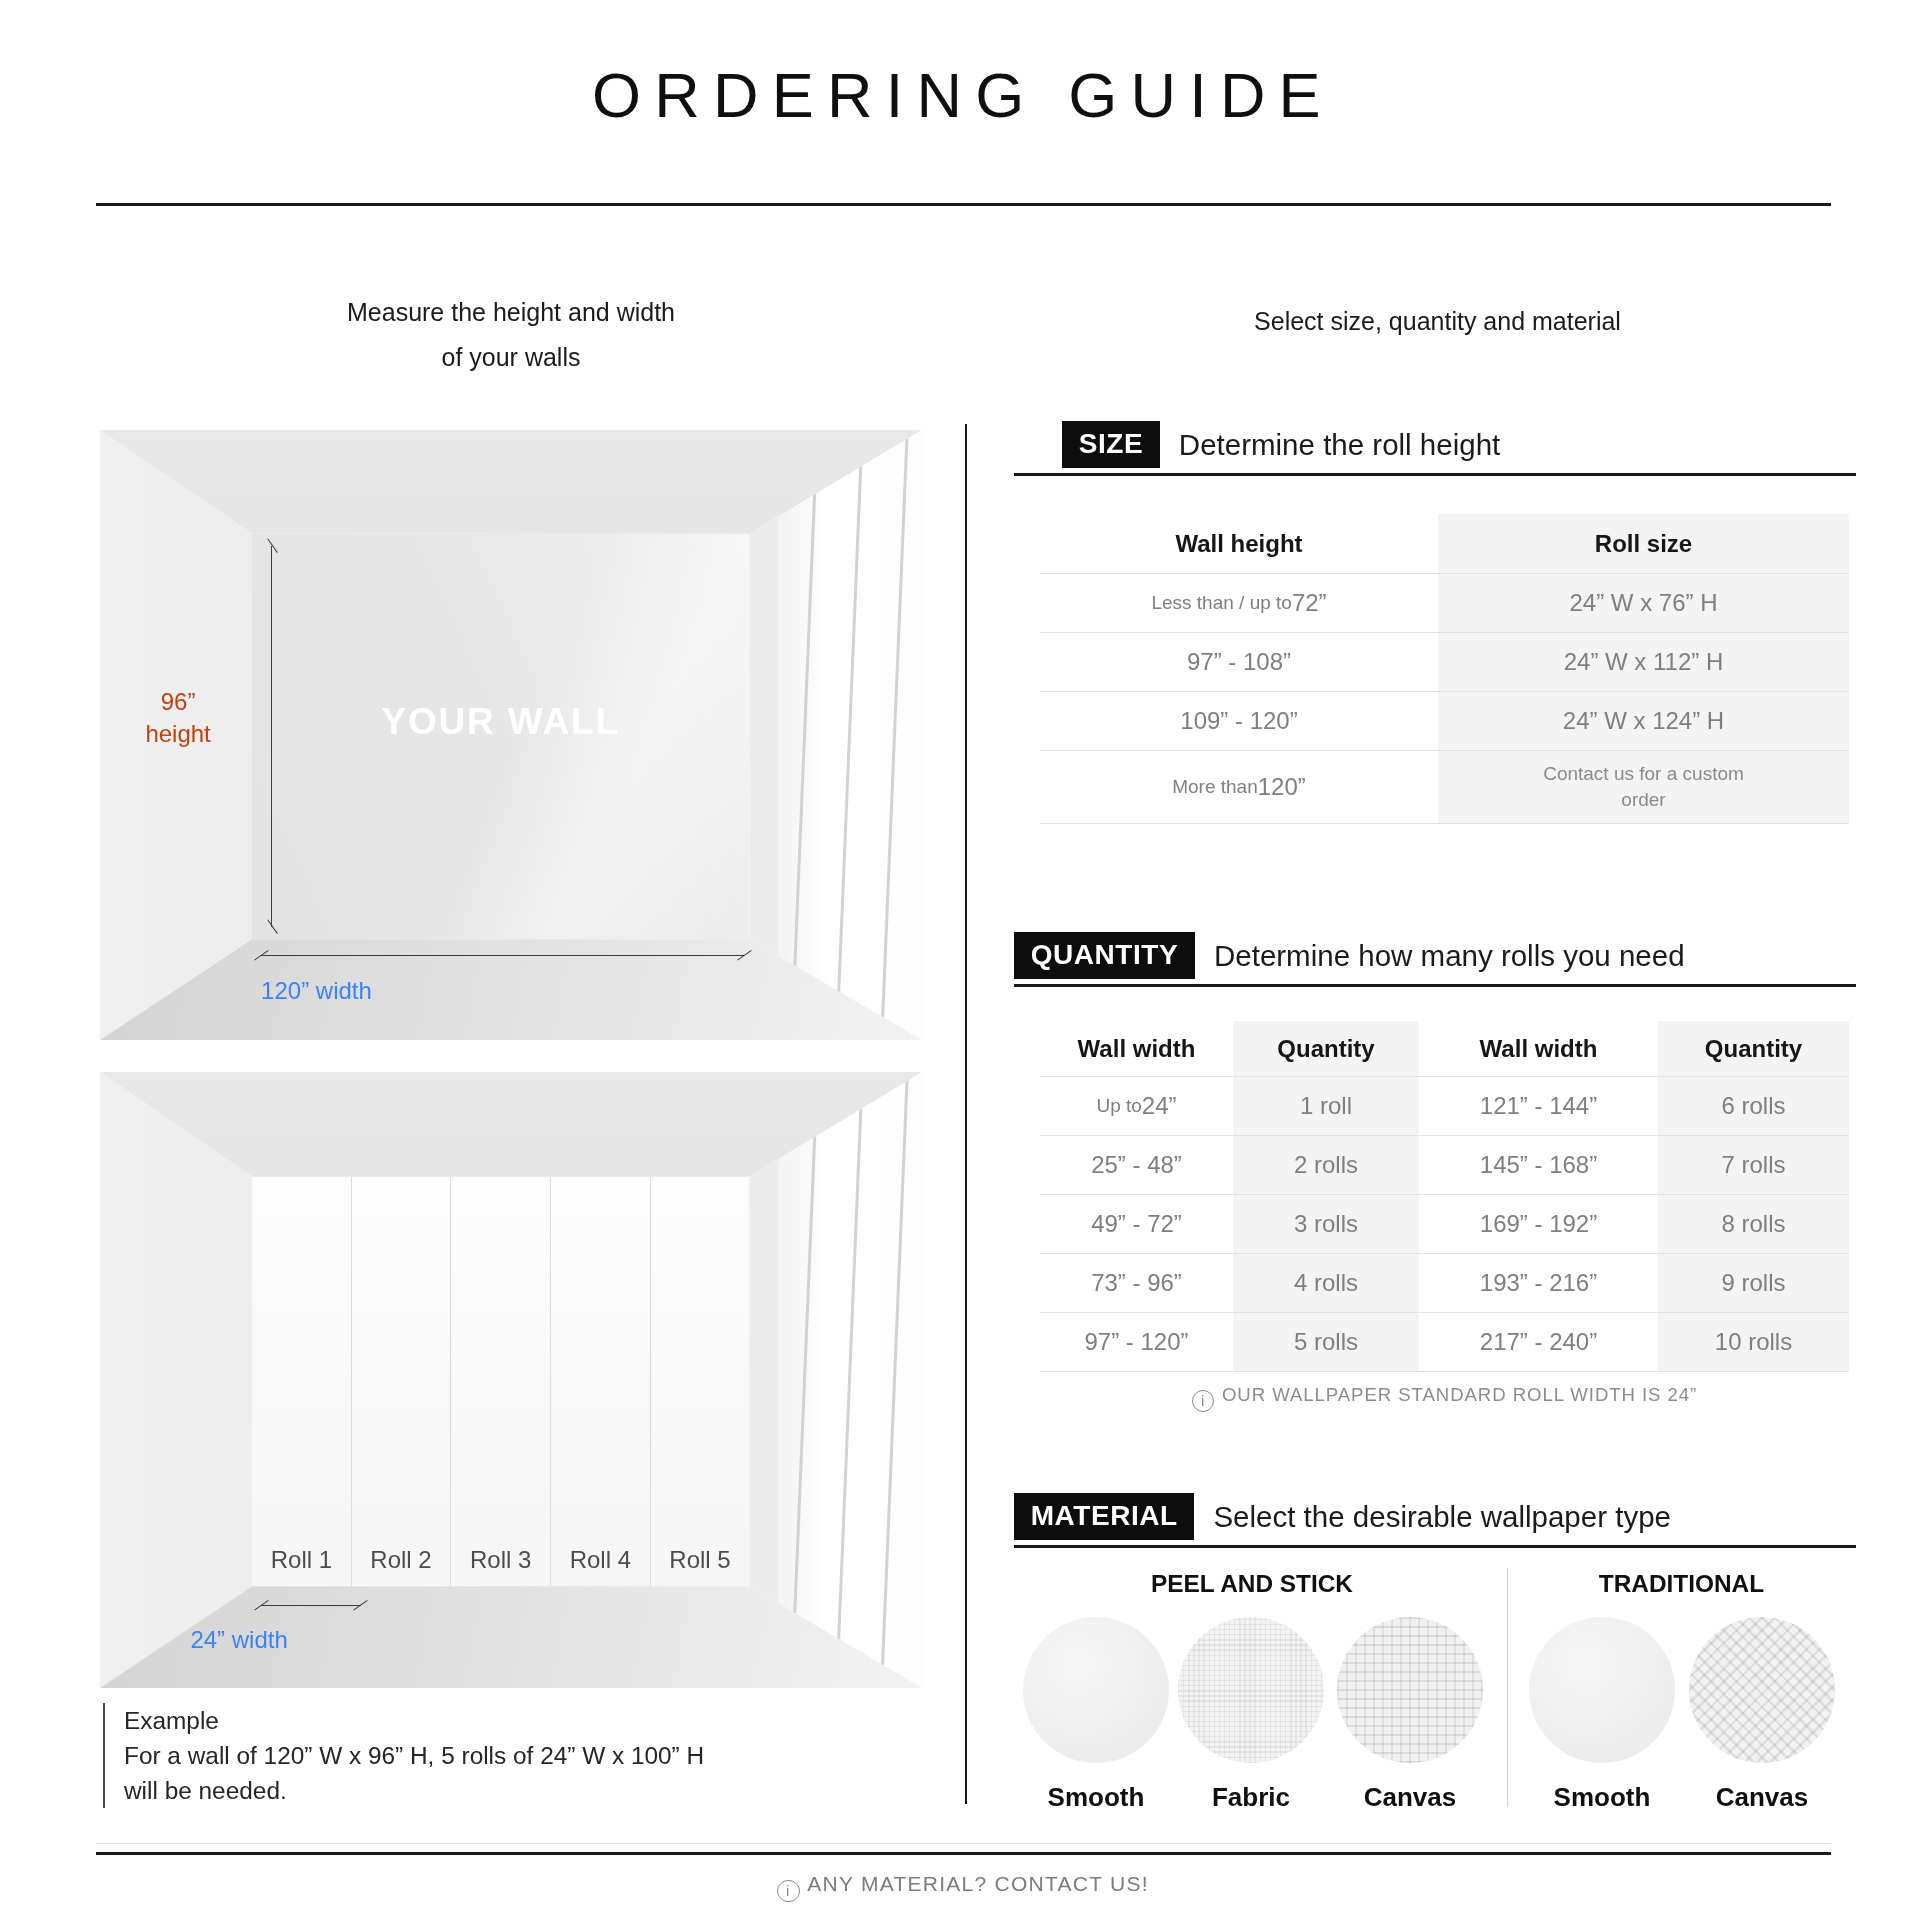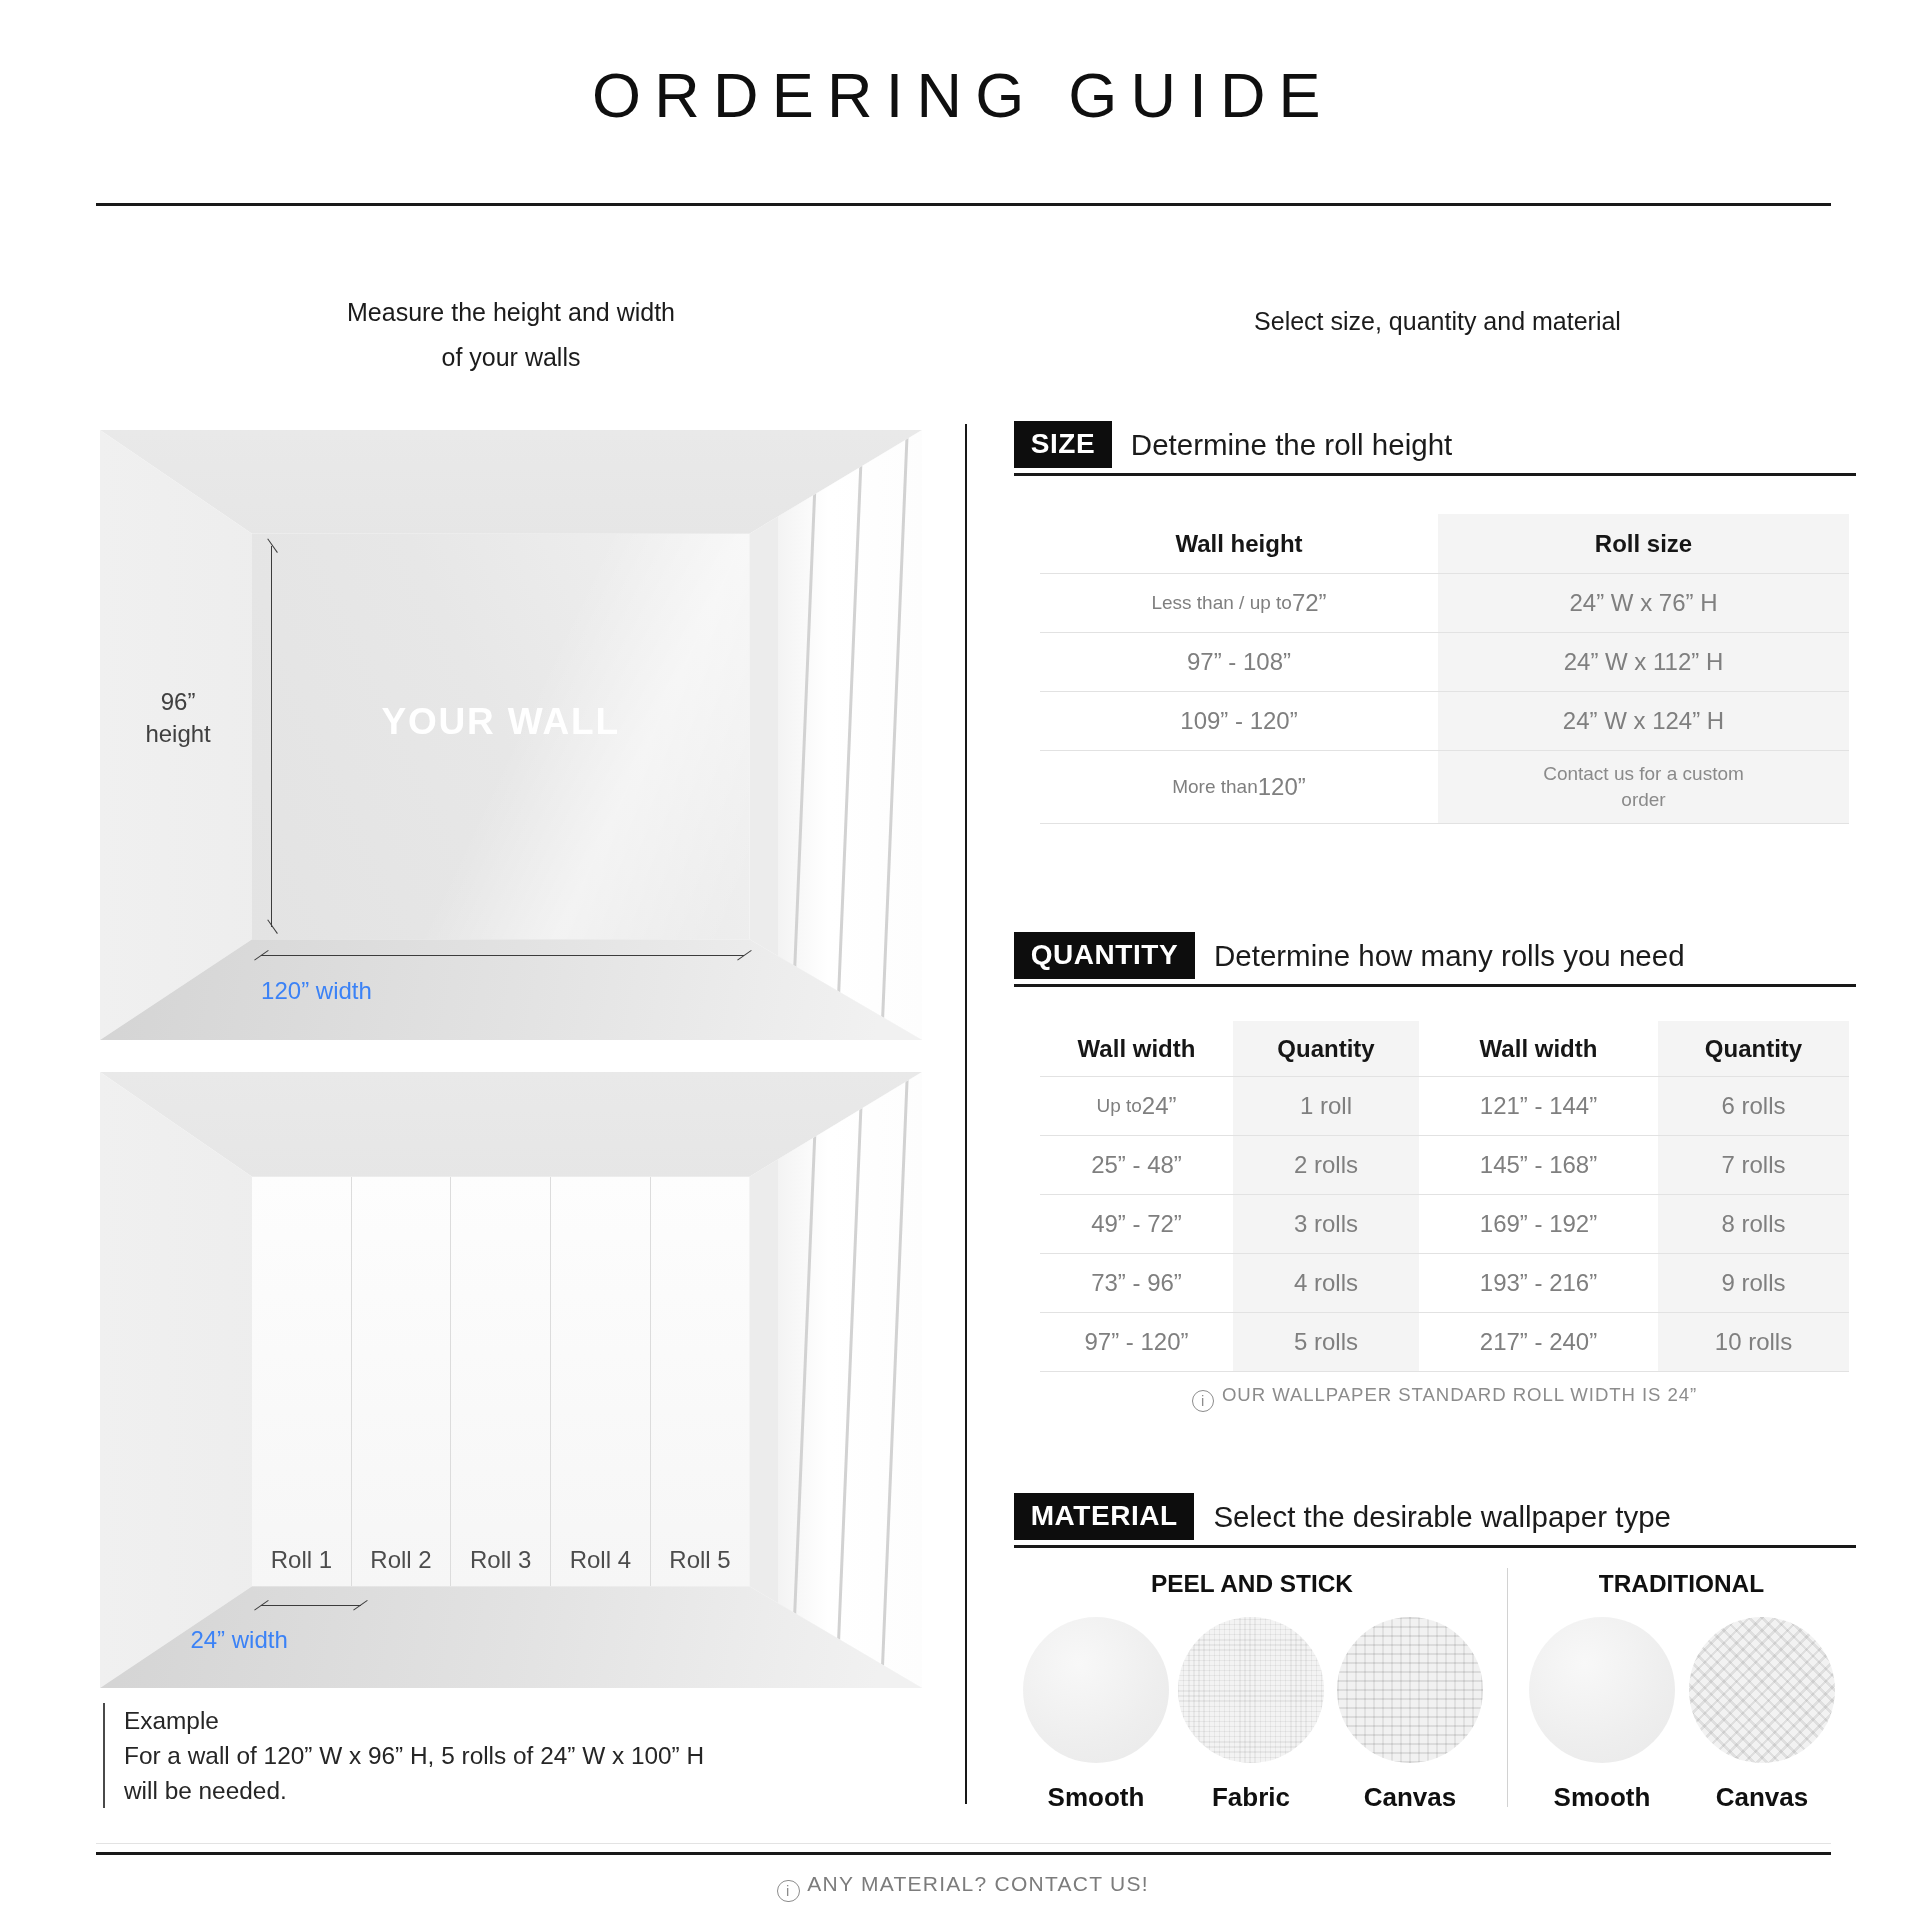--- a/index.html
+++ b/index.html
@@ -40,21 +40,21 @@
   .mullion{position:absolute;top:0;height:100%;width:3.2px;background:#d2d2d2;transform:rotate(2.4deg);}
 
   .dim-v{width:1.3px;background:#3c3c3c;}
   .dim-v::before,.dim-v::after{content:"";position:absolute;left:-7px;width:16.7px;height:1.3px;background:#3c3c3c;transform:rotate(55deg);}
   .dim-v::before{top:-0.6px}.dim-v::after{bottom:-0.6px}
   .dim-h{height:1.3px;background:#3c3c3c;}
   .dim-h::before,.dim-h::after{content:"";position:absolute;top:-7.7px;width:1.3px;height:16.7px;background:#3c3c3c;transform:rotate(55deg);}
   .dim-h::before{left:-0.6px}.dim-h::after{right:-0.6px}
 
   .height-label{left:1.5%;top:42%;width:16%;text-align:center;font-size:24px;line-height:32px;
-                color:#404040;white-space:pre-line;}
+                color:#c2410c;white-space:pre-line;}
   .wall-text{left:18.5%;top:44.5%;width:60.5%;text-align:center;font-size:37px;font-weight:700;
              color:#ffffff;letter-spacing:.05em;}
   .width-label{text-align:left;font-size:24px;color:#3b82f6;}
 
   .panels{left:18.5%;top:17%;width:60.5%;height:66.5%;display:flex;}
   .panel{flex:1;position:relative;background:linear-gradient(180deg,#fdfdfd 0%,#f6f6f6 100%);border-right:1.3px solid #dcdcdc;}
   .panel:last-child{border-right:none;}
   .roll-label{position:absolute;bottom:3%;left:0;width:100%;text-align:center;font-size:24px;color:#4c4c4c;}
 
   
@@ -171,21 +171,21 @@
   </div>
 
   <div class="example">
     <div>Example</div>
     <div>For a wall of 120” W x 96” H, 5 rolls of 24” W x 100” H</div>
     <div>will be needed.</div>
   </div>
 
   <div id="right-heading" class="col-heading">Select size, quantity and material</div>
 
-  <div class="section-head" style="top:421px;">
+  <div class="section-head" style="top:421px;margin-left:48px;">
     <span class="badge">SIZE</span>
     <span class="section-sub">Determine the roll height</span>
   </div>
   <div class="section-rule" style="top:473px;"></div>
 
   <div class="tbl" style="top:514px;">
     <div class="t-row" style="height:59px;">
       <div class="t-cell st-c1 t-head">Wall height</div>
       <div class="t-cell st-c2 t-head t-gray">Roll size</div>
     </div>

